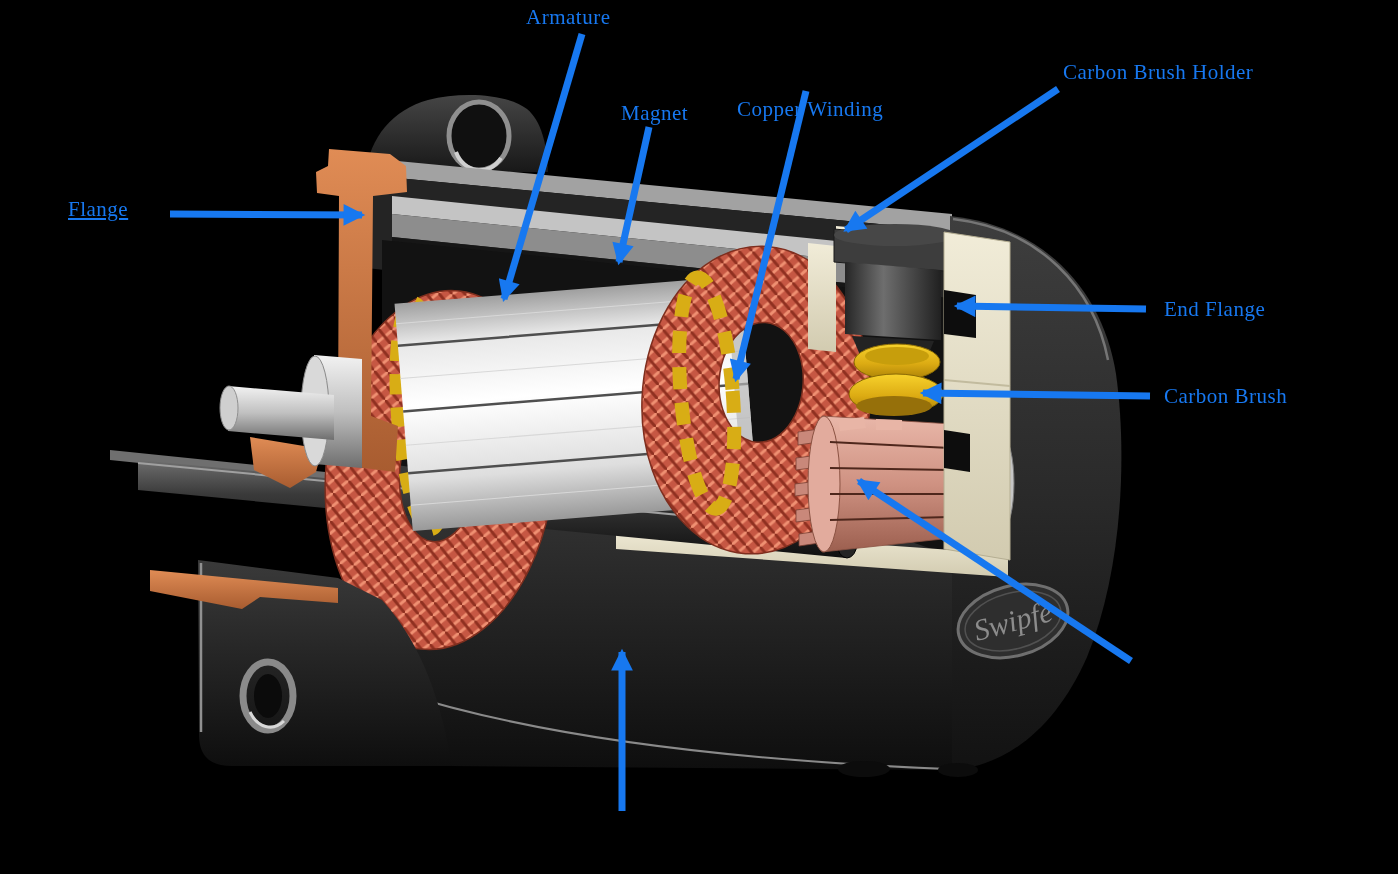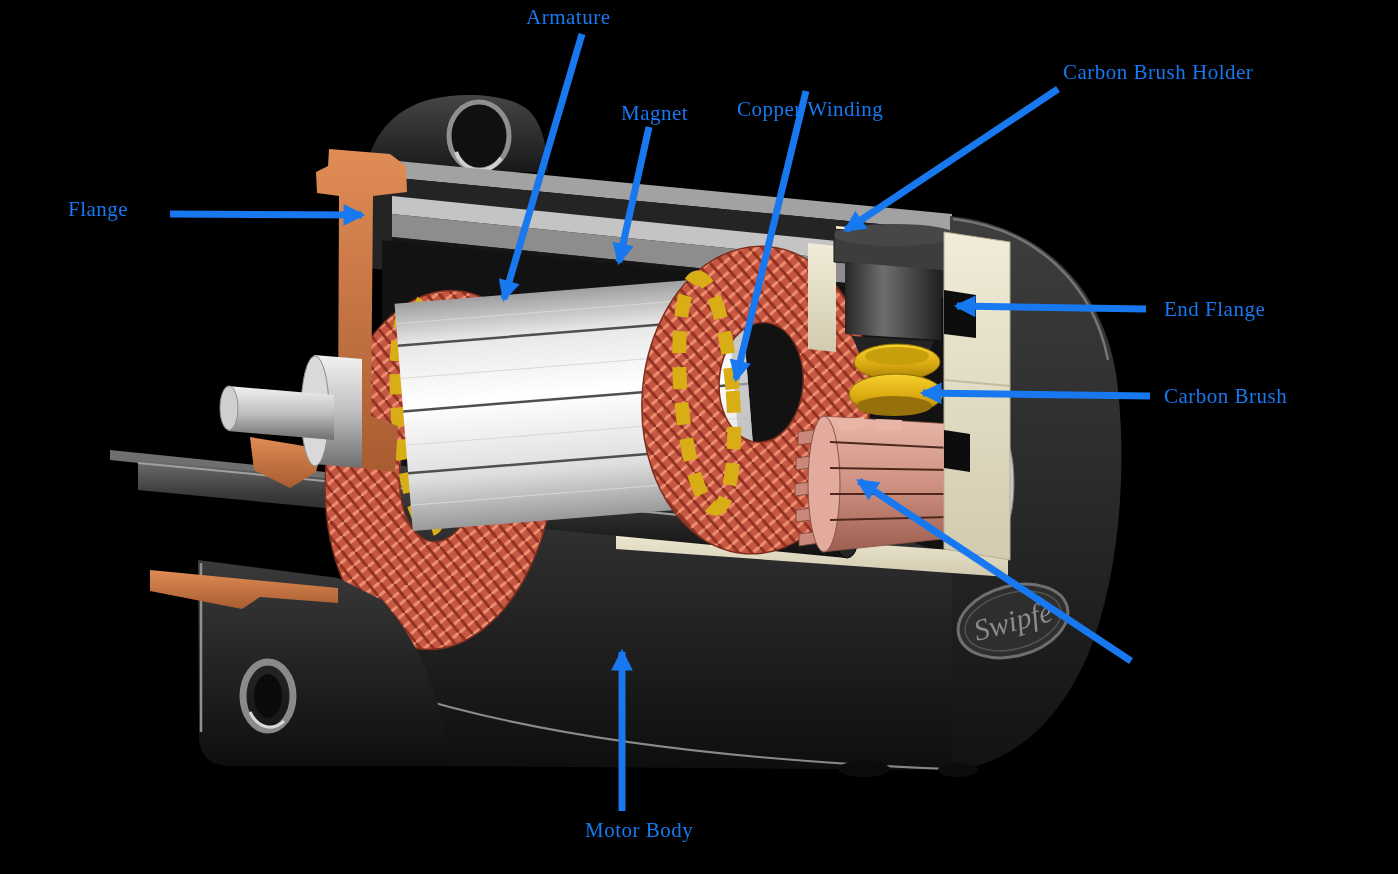--- a/index.html
+++ b/index.html
@@ -210,17 +210,16 @@
     <line class="arrow" x1="1150" y1="396" x2="923" y2="393" marker-end="url(#ah)"></line>
     <line class="arrow" x1="1131" y1="661" x2="859" y2="481" marker-end="url(#ah)"></line>
     <line class="arrow" x1="622" y1="811" x2="622" y2="652" marker-end="url(#ah)"></line>
   </g>
 </svg>
 
   <div class="label" style="left:526px;top:0px;">Armature</div>
   <div class="label" style="left:615px;top:96px;margin-left:6px;">Magnet</div>
   <div class="label" style="left:737px;top:54px;margin-top:38px;">Copper Winding</div>
   <div class="label" style="left:1063px;top:55px;">Carbon Brush Holder</div>
-  <div class="label" style="left:68px;top:192px;">Flange</div>
+  <div class="label" style="left:68px;top:192px;text-decoration:underline;">Flange</div>
   <div class="label" style="left:1164px;top:292px;">End Flange</div>
   <div class="label" style="left:1164px;top:379px;">Carbon Brush</div>
-  <div class="label" style="left:585px;top:813px;">Motor Body</div>
 </div>
 
 </body></html>

